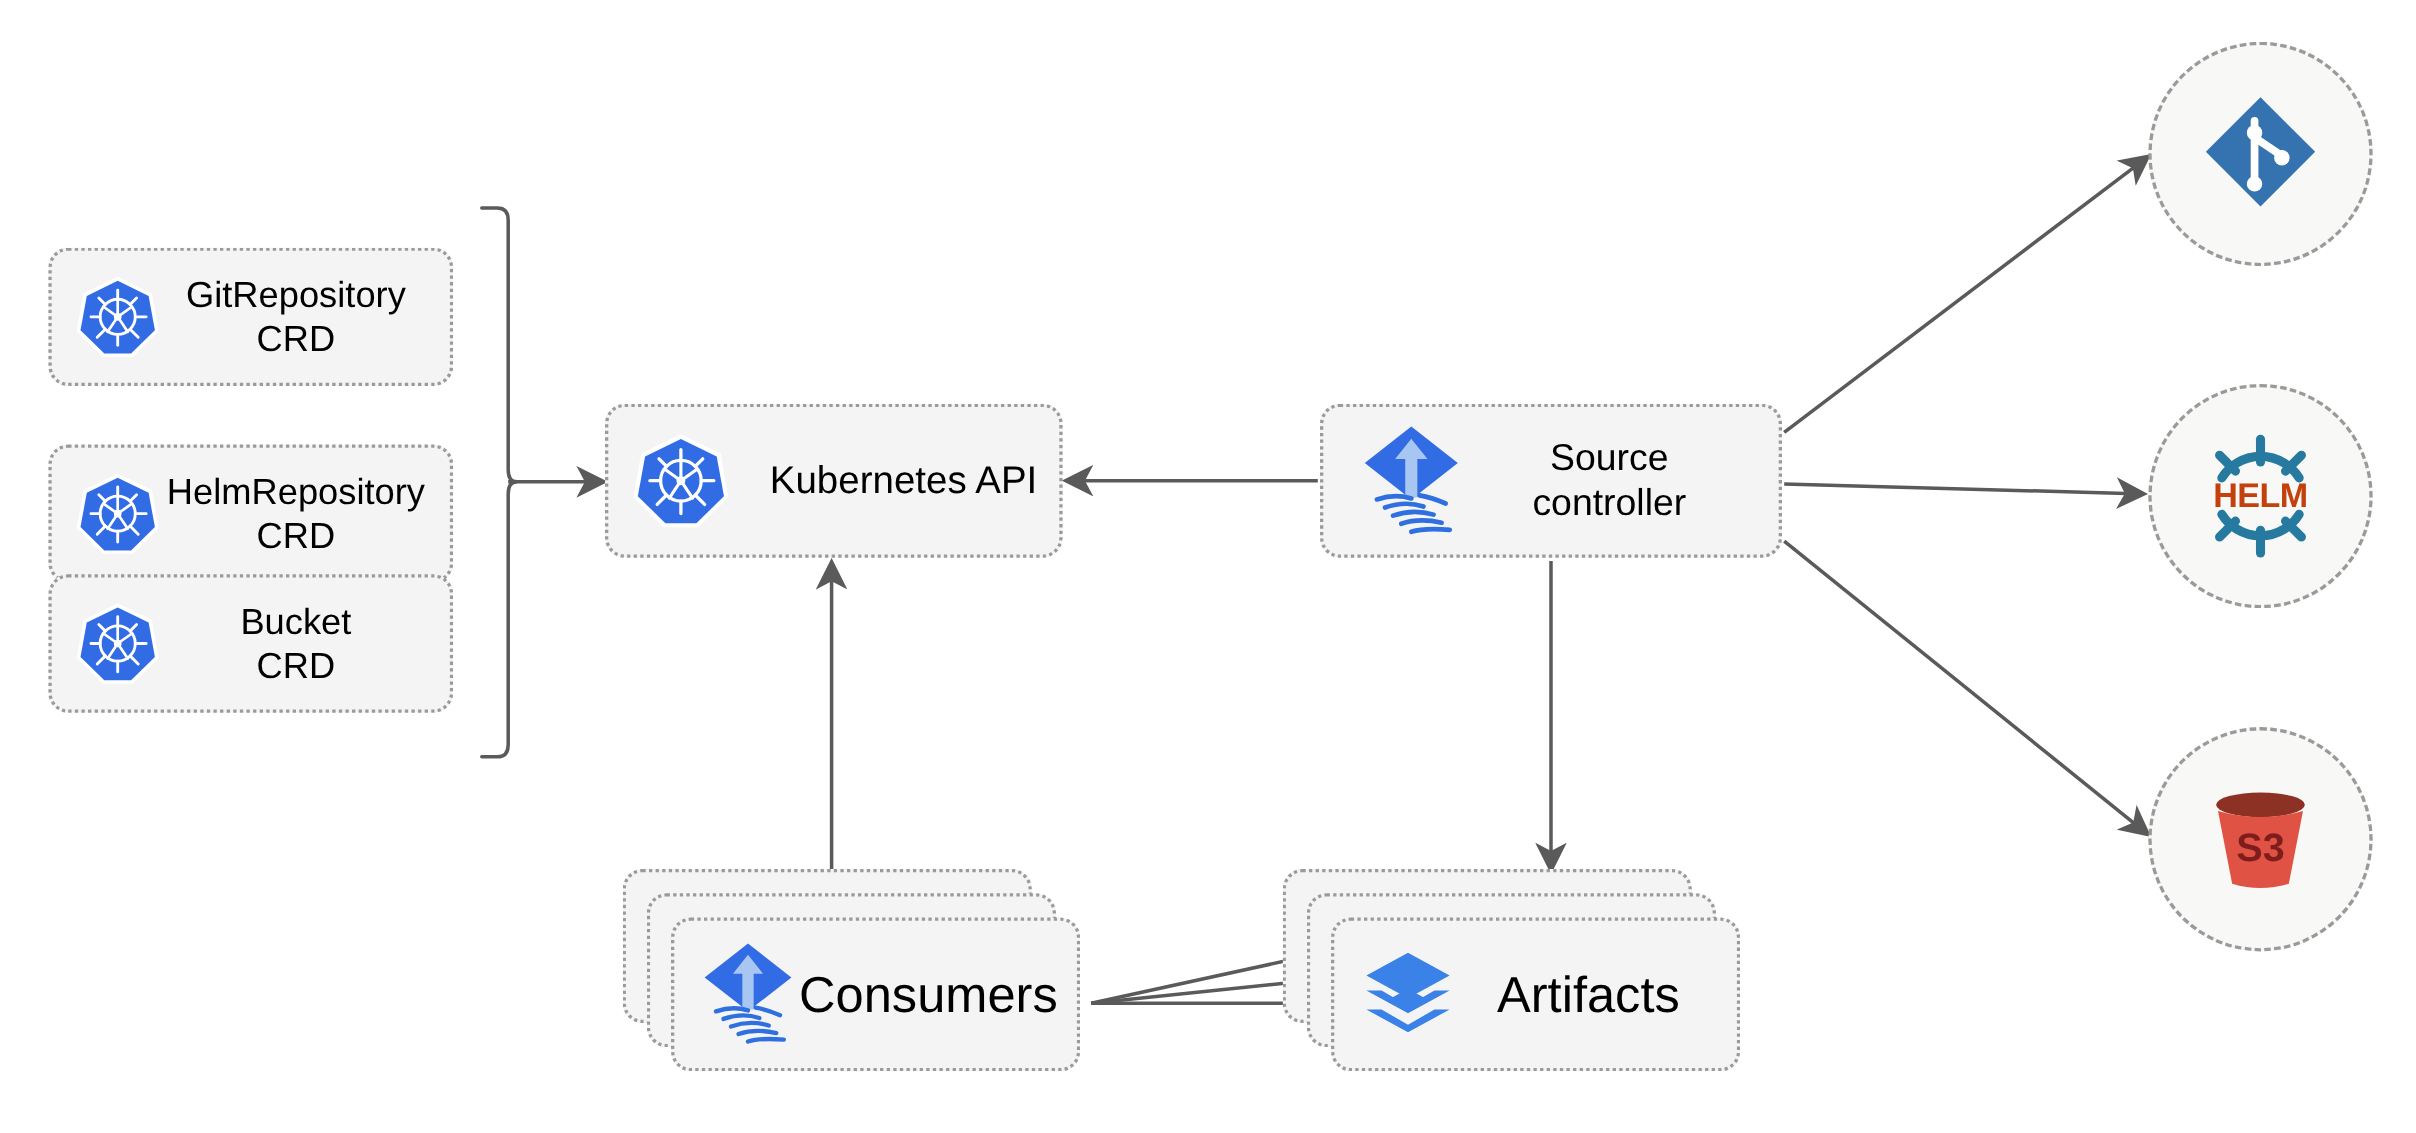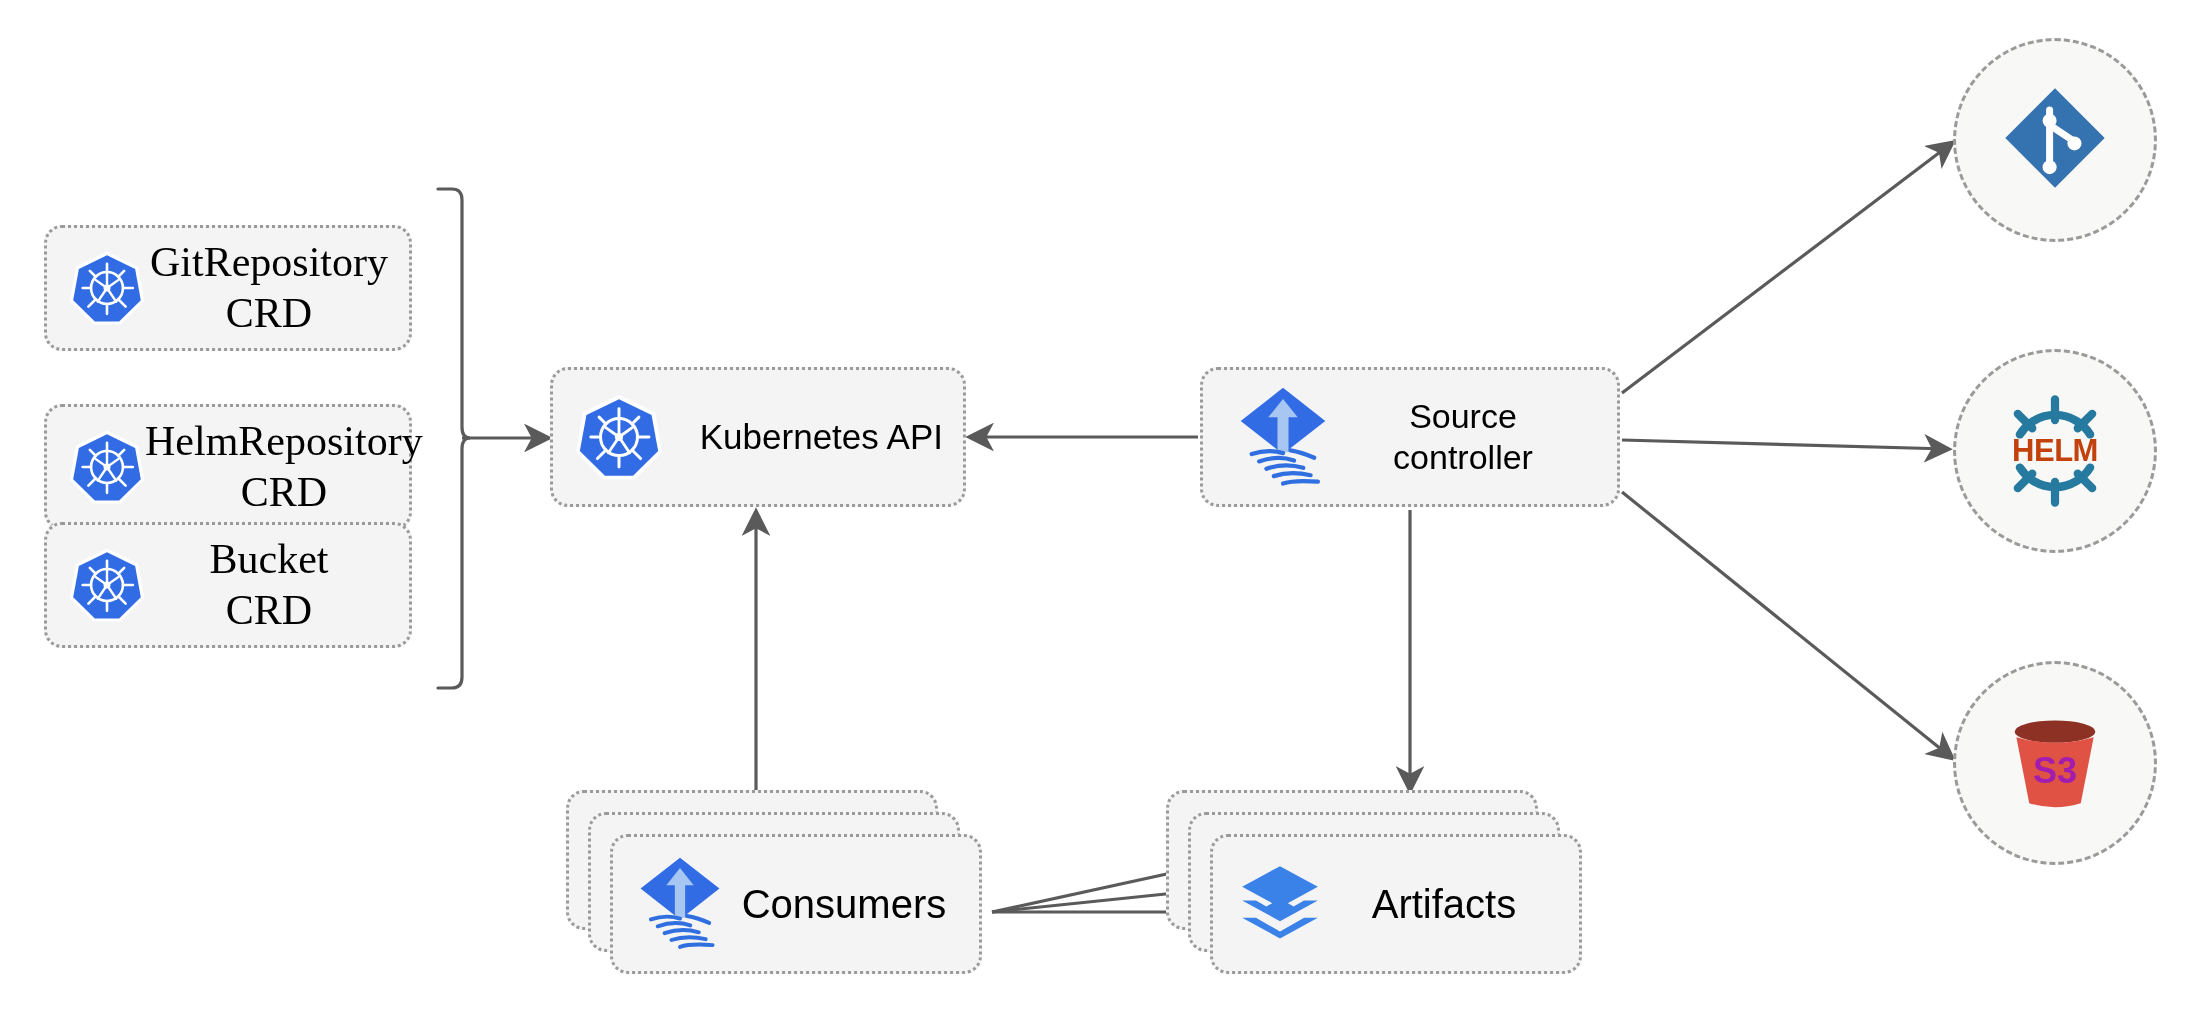--- a/index.html
+++ b/index.html
@@ -45,21 +45,21 @@
   }
 
   
   .crd {
     left: 44px;
     width: 368px;
     height: 126px;
     padding-left: 22px;
   }
   .crd .node-icon { width: 76px; height: 76px; }
-  .crd .node-label { font-size: 42px; padding-right: 16px; font-family: Liberation Serif, serif; }
+  .crd .node-label { font-size: 33px; padding-right: 16px; }
 
   
   .mid { height: 140px; }
   .mid .node-label { font-size: 34px; padding-right: 20px; }
 
   #node-k8s-api {
     left: 550px; top: 367px; width: 416px;
     padding-left: 22px;
   }
   #node-k8s-api .node-icon { width: 88px; height: 88px; }
@@ -86,21 +86,21 @@
   }
   .stack .card.c1 { left: 0px;  top: 0px; }
   .stack .card.c2 { left: 22px; top: 22px; }
   .stack .card.c3 {
     left: 44px; top: 44px;
     display: flex; align-items: center; justify-content: flex-start;
     padding-left: 24px;
   }
   .stack .node-icon { width: 86px; height: 96px; flex: 0 0 auto; }
   .stack .node-label {
-    font-size: 40px; color: #000; text-align: center;
+    font-size: 46px; color: #000; text-align: center;
     flex: 1 1 auto; padding-right: 14px;
   }
 
   #stack-consumers { left: 566px; top: 790px; width: 420px; height: 190px; }
   #stack-artifacts { left: 1166px; top: 790px; width: 420px; height: 190px; }
 
   
   .ext-circle {
     position: absolute;
     box-sizing: border-box;
@@ -332,17 +332,17 @@
         </svg>
       <span style="position:relative;font-size:31px;font-weight:bold;color:#c2410c;letter-spacing:-0.5px;">HELM</span>
     </span>
   </div>
 
   <div class="ext-circle" id="ext-s3">
     <span style="position:relative;display:flex;align-items:center;justify-content:center;width:112px;height:112px;">
       <svg width="112" height="112" style="position:absolute;left:0;top:0;">
           <use href="#sym-s3"></use>
         </svg>
-      <span style="position:relative;top:8px;font-size:36px;font-weight:bold;color:#a21caf;text-align:right;">S3</span>
+      <span style="position:relative;top:8px;font-size:36px;font-weight:bold;color:#7f1d1d;text-align:right;">S3</span>
     </span>
   </div>
 
 </div>
 
 </body></html>

